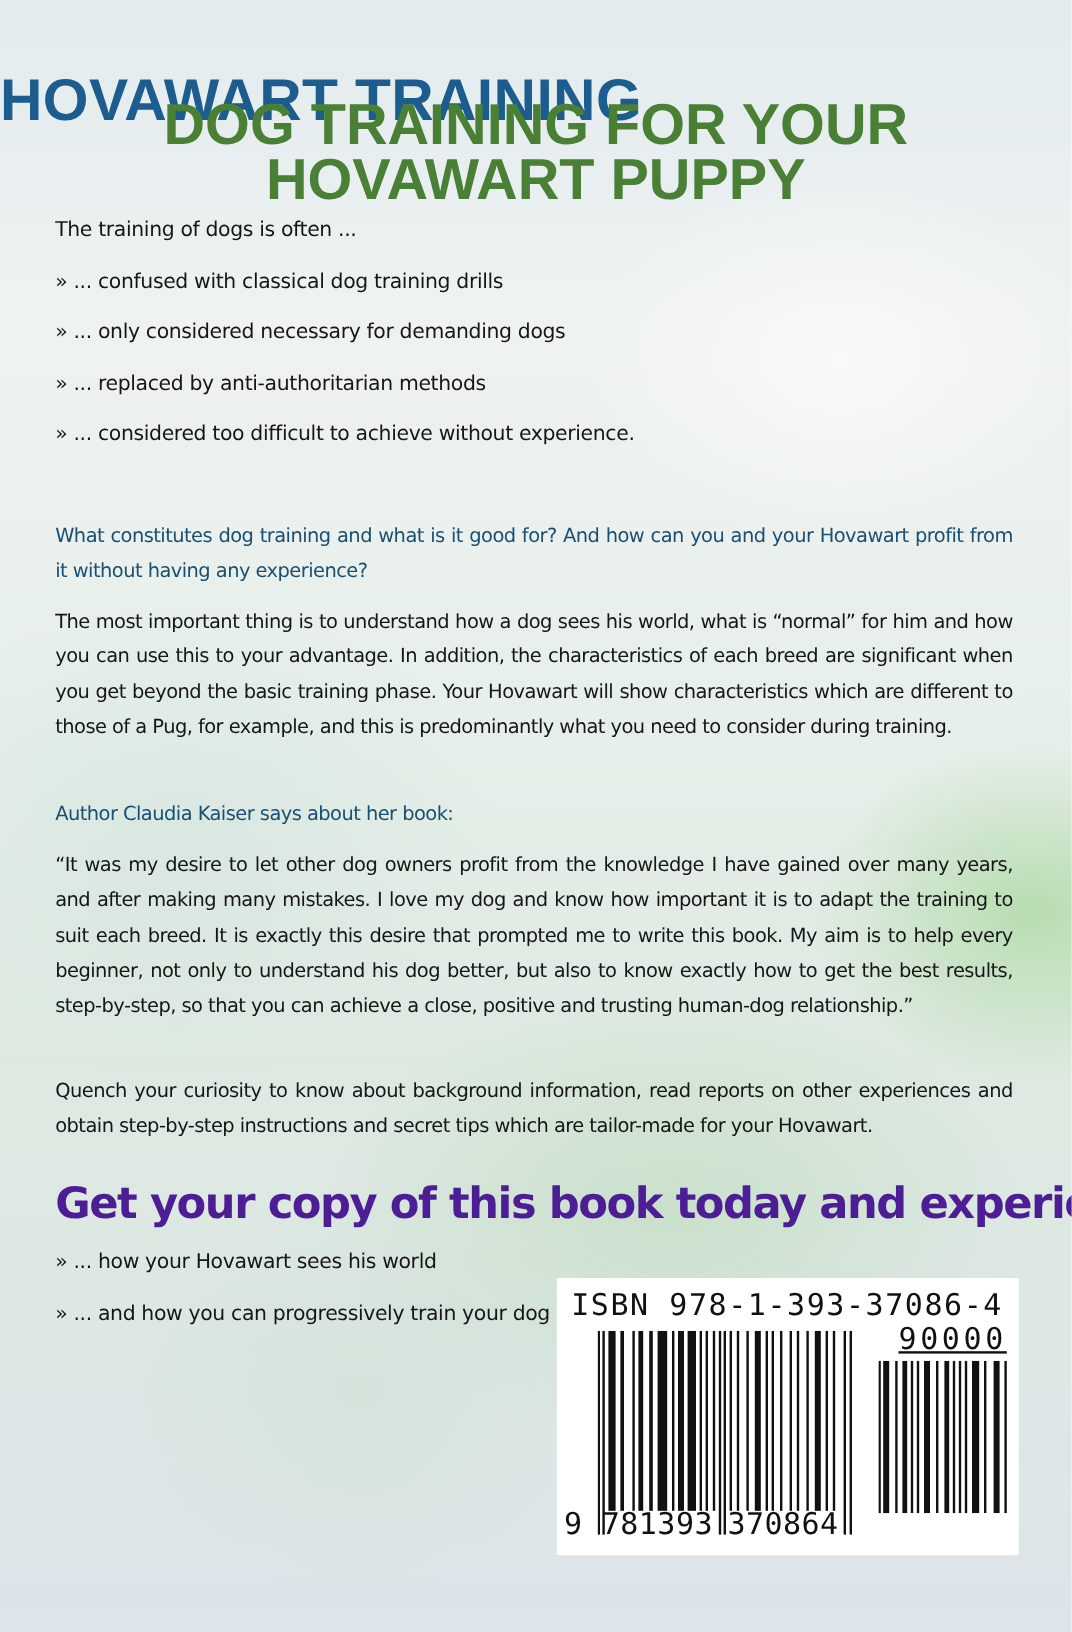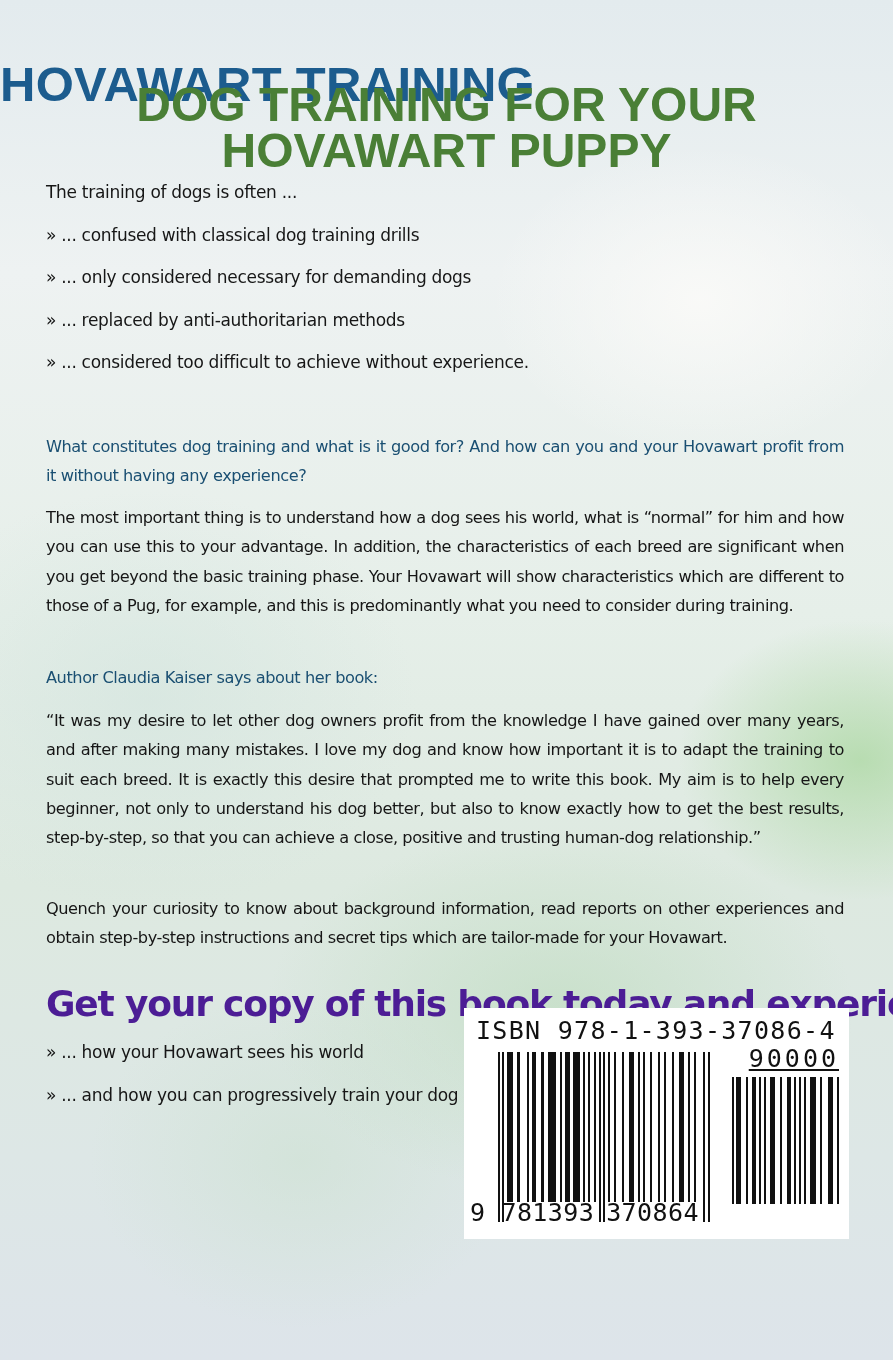--- a/index.html
+++ b/index.html
@@ -31,21 +31,21 @@
   }
   .line { height: 42.5px; line-height: 42.5px; white-space: nowrap; }
   .blue { color: #1a4f72; }
   .para { line-height: 29.3px; text-align: justify; font-size: 16.2px; letter-spacing: -0.45px; }
   .cta {
     position: absolute; left: 46px; top: 983px; white-space: nowrap;
     font-family: "DejaVu Sans", sans-serif; font-weight: bold;
     font-size: 36px; color: #4c1d95; letter-spacing: -1.2px;
   }
   .barcode-box {
-    position: absolute; left: 464px; top: 1008px; width: 385px; height: 231px;
+    position: absolute; left: 464px; top: 1065px; width: 385px; height: 231px;
     background: #ffffff;
   }
   .isbn-text {
     position: absolute; left: 12px; top: 8px;
     font-family: "DejaVu Sans Mono", monospace; font-size: 25px; color: #111;
     letter-spacing: 1.3px; white-space: nowrap;
   }
   .addon-digits {
     position: absolute; right: 10px; top: 36px;
     font-family: "DejaVu Sans Mono", monospace; font-size: 25px; color: #111;

